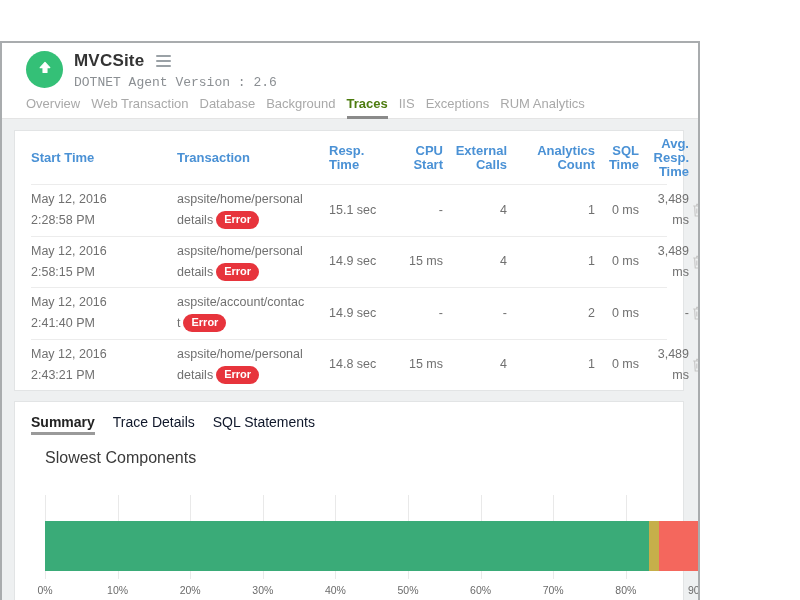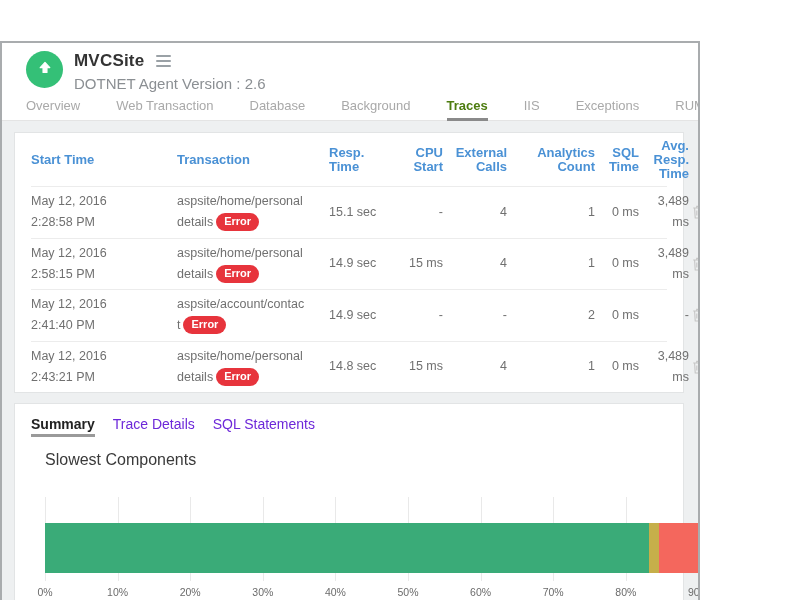--- a/index.html
+++ b/index.html
@@ -8,24 +8,24 @@
   .page { width:700px; height:600px; border:2px solid #a9acae; background:#fff; overflow:hidden; display:flex; flex-direction:column;margin-top:41px; }
 
   
   .app-header { display:flex; align-items:flex-start; padding:8px 0 4px 24px; background:#fff; }
   .app-icon { width:37px; height:37px; border-radius:50%; background:#34c077; display:flex; align-items:center; justify-content:center; flex:0 0 auto; }
   .head-text { margin-left:11px; }
   .title-row { display:flex; align-items:center; }
   .app-title { font-size:17px; font-weight:bold; color:#333; letter-spacing:.2px; }
   .burger { margin-left:10px; display:inline-flex; flex-direction:column; gap:3px; cursor:pointer; padding:2px; }
   .burger span { display:block; width:15px; height:2px; background:#9aa1a6; border-radius:1px; }
-  .app-sub { font-size:15px; color:#8b8f93; margin-top:4px; }
-
-  
-  .main-tabs { display:flex; gap:36px; padding:0 0 0 24px; border-bottom:1px solid #e4e4e4; background:#fff; }
+  .app-sub { font-size:13px; color:#8b8f93; margin-top:4px;font-family:Liberation Mono, monospace; }
+
+  
+  .main-tabs { display:flex; gap:11px; padding:0 0 0 24px; border-bottom:1px solid #e4e4e4; background:#fff; }
   .mtab { font-size:13px; color:#a9a9a9; padding:2px 0 7px; position:relative; cursor:pointer; white-space:nowrap; }
   .mtab.active { color:#4d7c0f; font-weight:bold; }
   .mtab.active::after { content:""; position:absolute; left:0; right:0; bottom:-1px; height:3px; background:#8a8a8a; }
 
   
   .content { flex:1; background:#eef0f1; padding:11px 14px 0 12px; overflow:hidden; }
   .card { background:#fff; border:1px solid #e2e4e5; }
 
   
   .trace-card { padding:0 16px; margin-bottom:10px; }
@@ -41,21 +41,21 @@
   .c-exc   { width:88px; text-align:right; }
   .c-sql   { width:44px; text-align:right; }
   .c-avg   { width:50px; text-align:right; }
   .c-act   { flex:1 1 auto; display:flex; justify-content:center; }
   .badge { display:inline-block; background:#e7343c; color:#fff; font-size:11px; font-weight:bold; line-height:1; padding:3px 8px 4px; border-radius:9px; margin-left:3px; vertical-align:1px; }
   .trash-btn { background:none; border:none; cursor:pointer; padding:2px; line-height:0; }
 
   
   .summary-card { padding:12px 16px 26px; }
   .detail-tabs { display:flex; gap:18px; margin-bottom:14px; }
-  .dtab { font-size:14px; color:#6d28d9; padding-bottom:5px; position:relative; cursor:pointer; }
+  .dtab { font-size:14px; color:#0f172a; padding-bottom:5px; position:relative; cursor:pointer; }
   .dtab.active { color:#222; font-weight:bold; }
   .dtab.active::after { content:""; position:absolute; left:0; right:0; bottom:0; height:3px; background:#9a9a9a; }
   .chart-title { font-size:16px; color:#3a3a3a; margin:4px 0 0 14px; }
 
   .chart-wrap { margin:28px 0 0 14px; width:726px; }
   .plot { position:relative; height:84px; }
   .gridline { position:absolute; top:0; bottom:0; width:1px; background:#e9e9e9; }
   .bar { position:absolute; left:0; top:26px; height:50px; width:100%; display:flex; }
   .seg { height:100%; }
   .ticks { position:relative; height:15px; margin-top:5px; }

